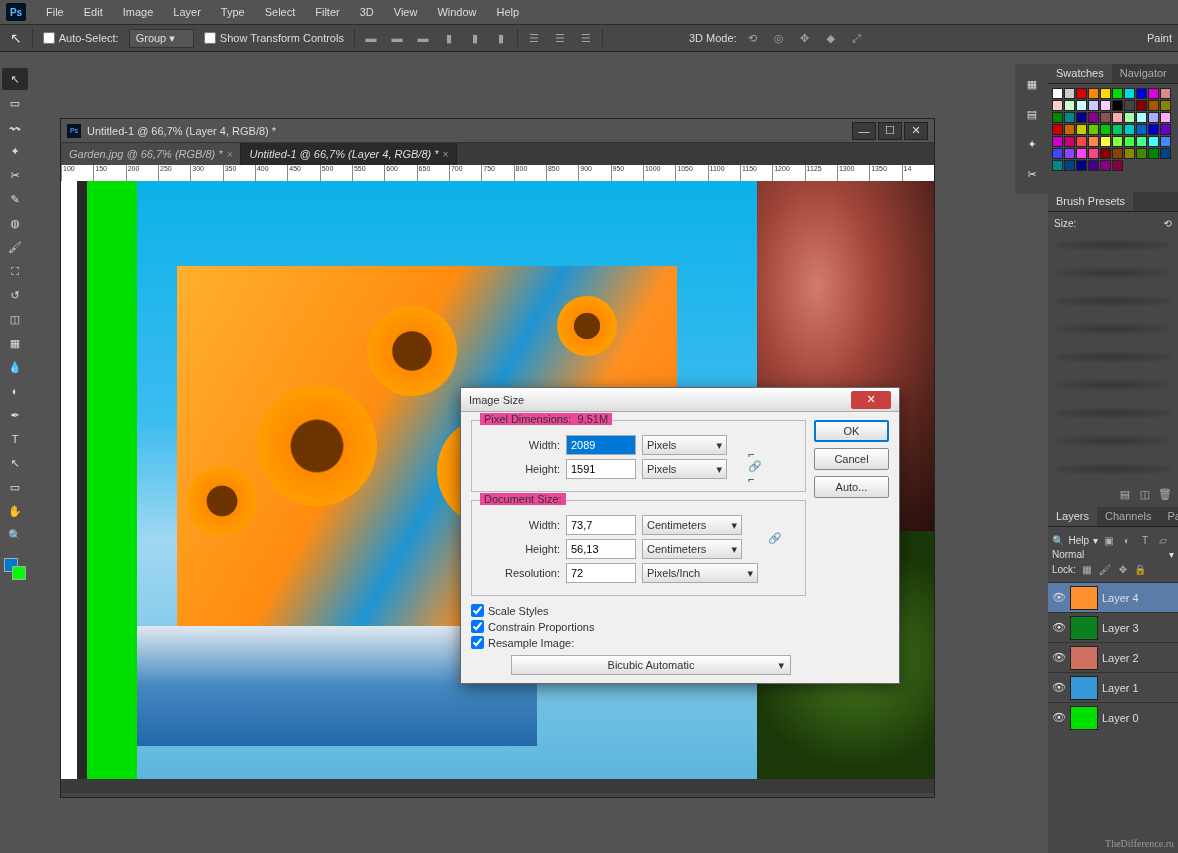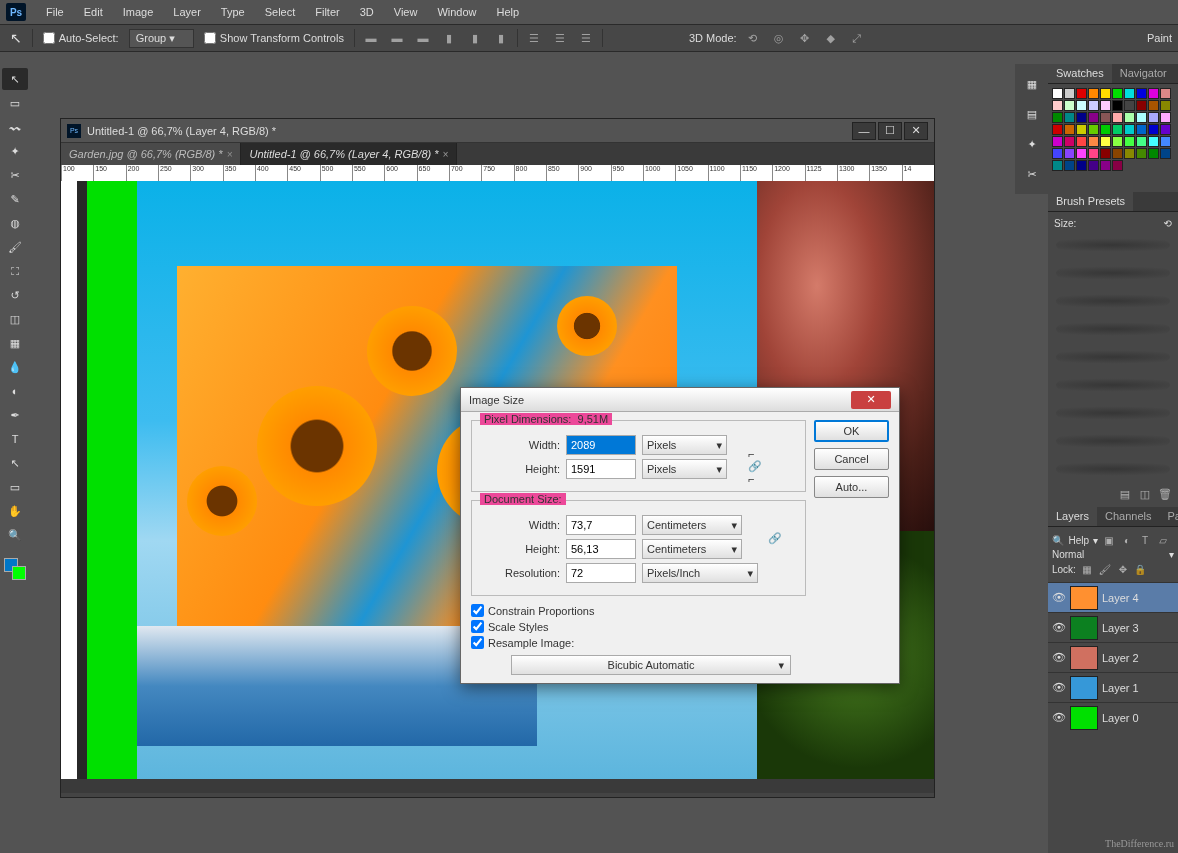--- a/index.html
+++ b/index.html
@@ -311,25 +311,25 @@
         <span class="dlg-label">Resolution:</span>
         <input class="dlg-input" value="72" style="">
         <div class="dlg-select" style="width:116px">
             <span>Pixels/Inch</span>
             <span>▾</span>
           </div>
       </div>
     </div>
     <label class="dlg-check">
         <input type="checkbox" checked="" style="">
-        <span>Constrain Proportions</span>
+        <span>Scale Styles</span>
       </label>
     <label class="dlg-check">
         <input type="checkbox" checked="" style="">
-        <span>Scale Styles</span>
+        <span>Constrain Proportions</span>
       </label>
     <label class="dlg-check">
         <input type="checkbox" checked="" style="">
         <span>Resample Image:</span>
       </label>
     <div class="dlg-full-select">
       <span>Bicubic Automatic</span>
       <span style="position:absolute;right:6px">▾</span>
     </div>
   </div>

